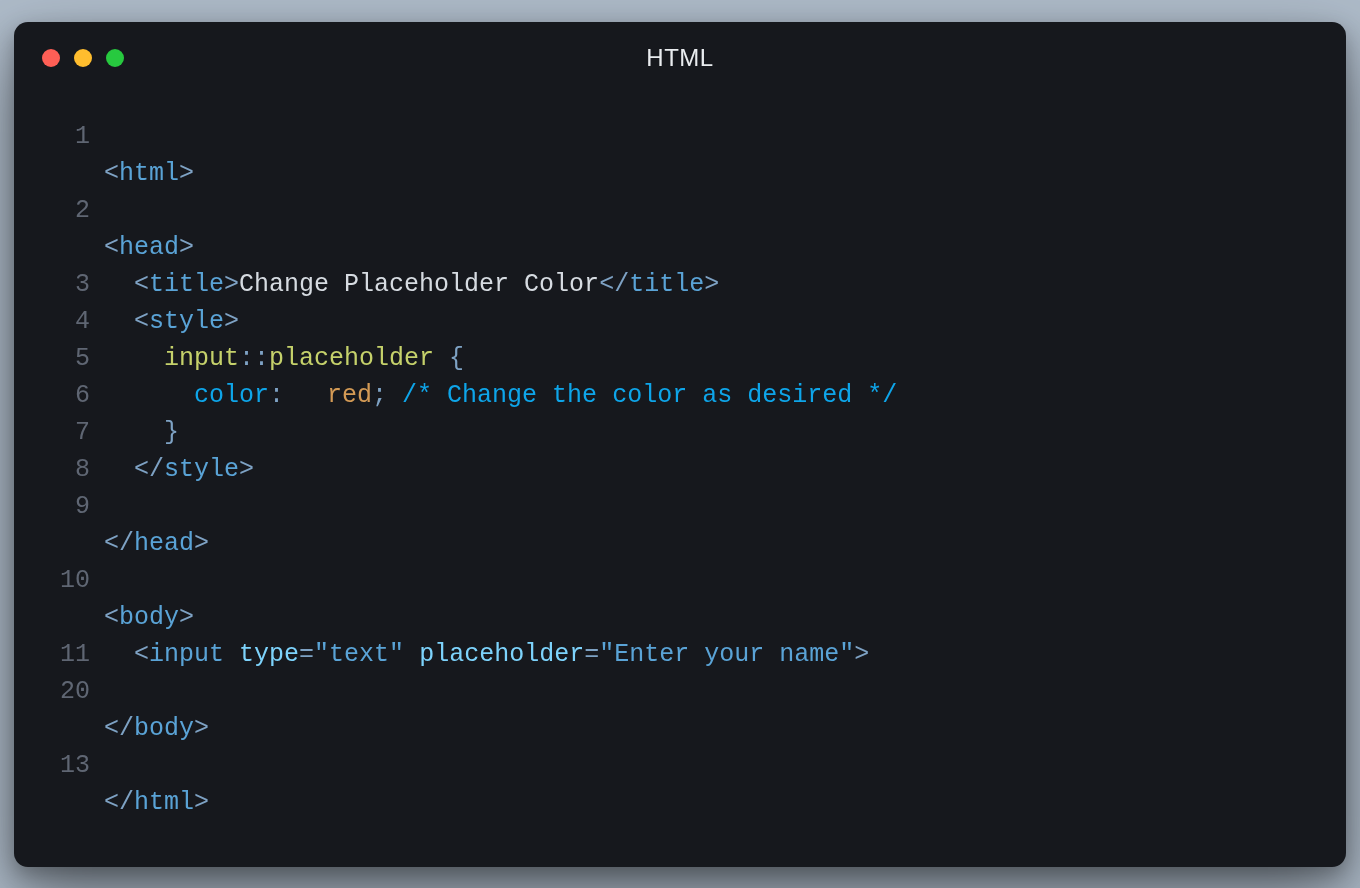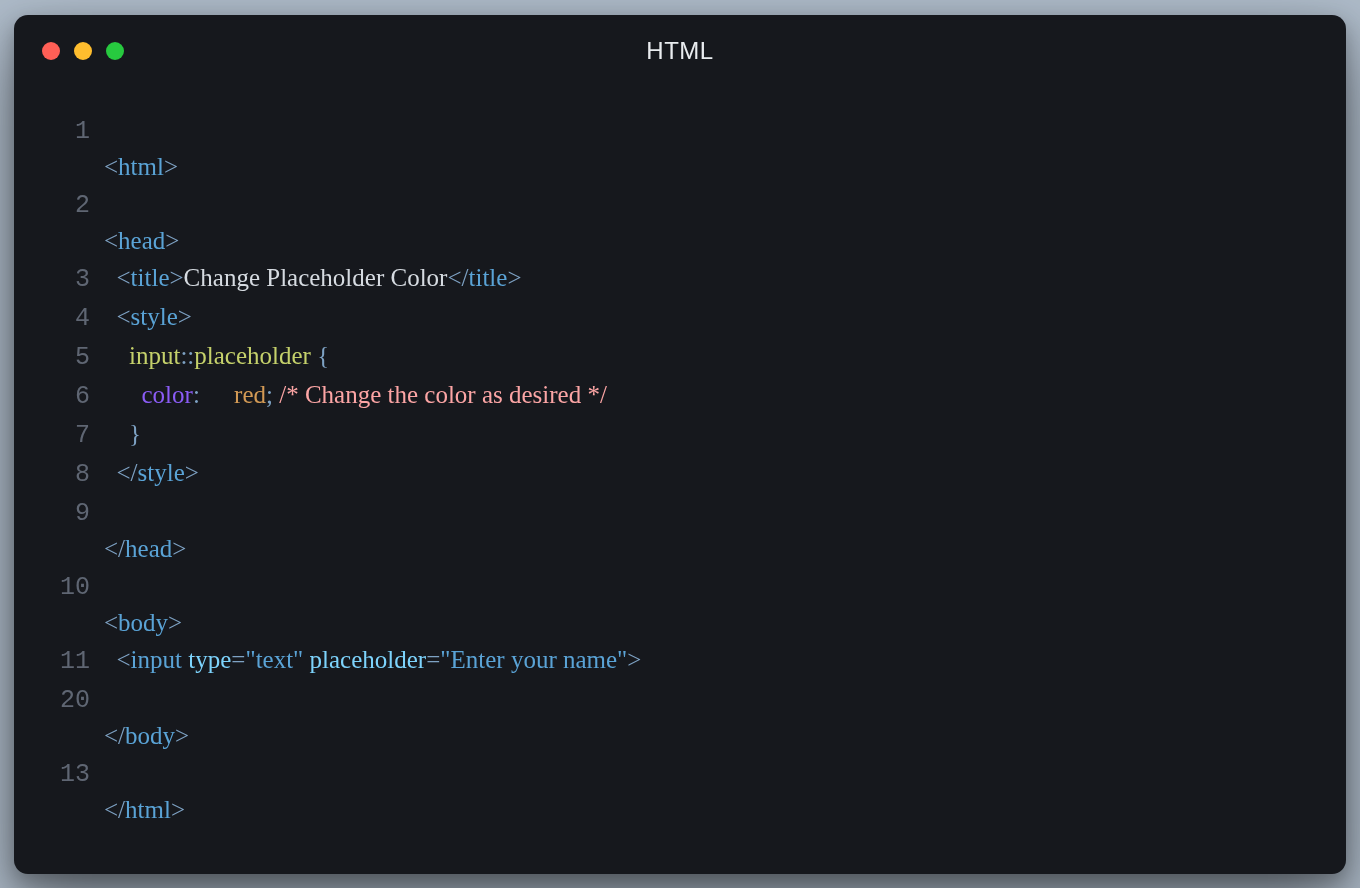--- a/index.html
+++ b/index.html
@@ -66,34 +66,34 @@
     white-space: pre;
   }
   .gutter {
     width: 46px;
     text-align: right;
     color: #5f6673;
     margin-right: 14px;
     flex: 0 0 auto;
     user-select: none;
   }
-  .code { flex: 1 1 auto; font-family: Liberation Serif, serif; }
+  .code { flex: 1 1 auto; }
 
   
   .t-punc    { color: #7ea2c4; } 
   .t-tag     { color: #5aa3d6; } 
   .t-text    { color: #d6dbe1; } 
   .t-sel     { color: #c5d16b; } 
   .t-pseudo  { color: #c5d16b; }
   .t-colon2  { color: #7ea2c4; } 
-  .t-prop    { color: #8b5cf6; } 
+  .t-prop    { color: #0ea5e9; } 
   .t-propc   { color: #7ea2c4; } 
   .t-val     { color: #d39a55; margin-left: 28px; } 
   .t-semi    { color: #7ea2c4; }
-  .t-comment { color: #fca5a5; font-style: normal; }
+  .t-comment { color: #0ea5e9; font-style: normal; }
   .t-attr    { color: #7dd3fc; } 
   .t-eq      { color: #7ea2c4; }
   .t-str     { color: #5aa3d6; } 
 </style>
 </head>
 <body>
 
 <div class="stage">
   <div class="window">
 

